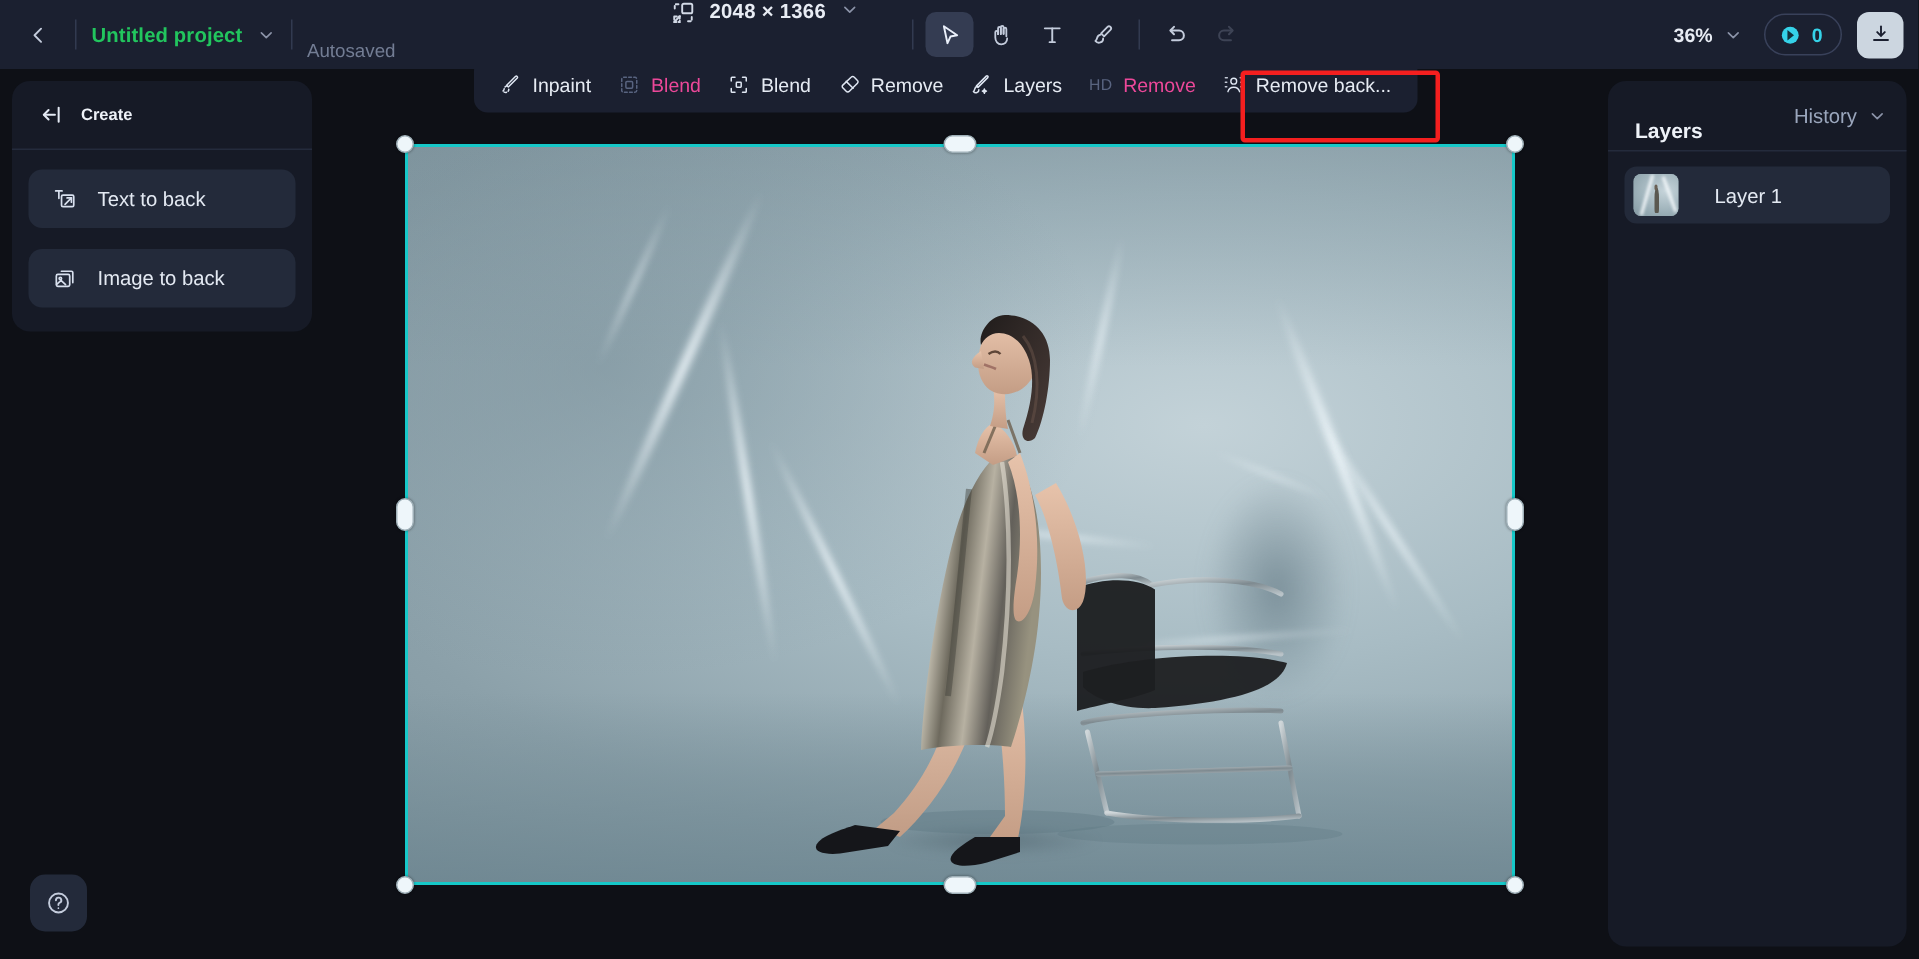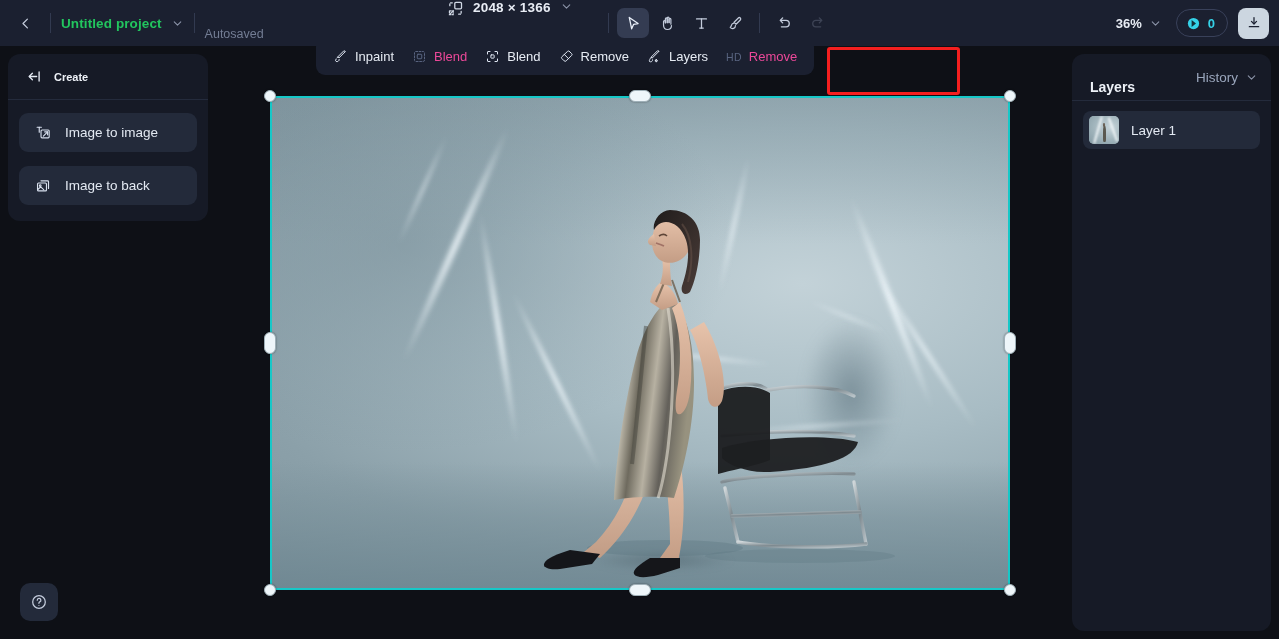--- a/index.html
+++ b/index.html
@@ -216,21 +216,21 @@
     justify-content: space-between;
     padding: 0 13px 0 18px;
     border-bottom: 1px solid #242b3c;
   }
   .rp-title { font-size: 14px; font-weight: 700; color: #eef2f8; margin-top: 20px; }
   .rp-hist { display:flex; align-items:center; gap:7px; cursor:pointer; }
   .rp-hist-label { font-size: 13.5px; color: #9aa6bc; }
   .rp-body { padding: 10px 11px; }
   .layer-row {
     height: 38px; border-radius: 8px; background: #232a3a;
-    display: flex; align-items: center; gap: 12px;
+    display: flex; align-items: center; gap: 24px;
     padding-left: 6px; cursor: pointer;
   }
   .layer-thumb {
     width: 30px; height: 28px; border-radius: 5px; overflow: hidden;
     position: relative; flex: none;
     background: #93a8b0;
   }
   .lt-bg { position:absolute; inset:0;
     background: radial-gradient(110% 90% at 70% 40%, #c6d4da 0%, #9db1b9 55%, #7e949d 100%);}
   .lt-streak { position:absolute; background: rgba(248,253,255,.9); filter: blur(1px); }
@@ -402,21 +402,21 @@
     <div class="sb-item">
       <span>
         <svg width="17" height="17" viewBox="0 0 24 24" fill="none" stroke="#d8e0ee" stroke-width="1.6" stroke-linecap="round" stroke-linejoin="round">
           <path d="M3 4.6h6"></path>
             <path d="M6 4.6v7"></path>
           <rect x="8.5" y="8.5" width="11.5" height="11" rx="1.4"></rect>
           <path d="M17.8 11.2h-4.1M17.8 11.2v4.1"></path>
             <path d="M17.8 11.2l-6 6"></path>
         </svg>
       </span>
-      <span class="sb-item-label">Image to image</span>
+      <span class="sb-item-label">Text to back</span>
     </div>
 
     <div class="sb-item">
       <span>
         <svg width="17" height="17" viewBox="0 0 24 24" fill="none" stroke="#d8e0ee" stroke-width="1.6" stroke-linecap="round" stroke-linejoin="round">
           <path d="M8.4 5.4h9.4a1.3 1.3 0 0 1 1.3 1.3v9.4"></path>
           <rect x="3.6" y="8.4" width="12.6" height="11.2" rx="1.4"></rect>
           <circle cx="7.4" cy="12.2" r="1.15"></circle>
             <path d="M3.9 17.7 8 13.9l4.3 4"></path>
         </svg>
@@ -491,20 +491,30 @@
       </svg>
     </span>
     <span class="fb-label">Layers</span>
   </div>
 
   <div class="fb-item disabled">
     <span class="fb-hd">HD</span>
     <span class="fb-label">Remove</span>
   </div>
 
+  <div class="fb-item">
+    <span>
+      <svg width="15" height="15" viewBox="0 0 24 24" fill="none" stroke="#dfe6f2" stroke-width="1.5" stroke-linecap="round" stroke-linejoin="round">
+        <circle cx="12" cy="8.2" r="3.1"></circle>
+        <path d="M5.8 19.4a6.4 6.4 0 0 1 12.4 0"></path>
+        <path d="M3 4.6h2.2M3 9.4h1.6M3 14.2h1.6M21 4.6h-2.2M21 9.4h-1.6M21 14.2h-1.6" stroke-dasharray="0" opacity=".85"></path>
+      </svg>
+    </span>
+    <span class="fb-label">Remove back...</span>
+  </div>
 
 </div>
 
 <div class="redbox"></div>
 
 <div class="canvas-wrap">
 
   <div class="artwork">
     <div class="bg-base"></div>
     <div class="bg-vign"></div>

